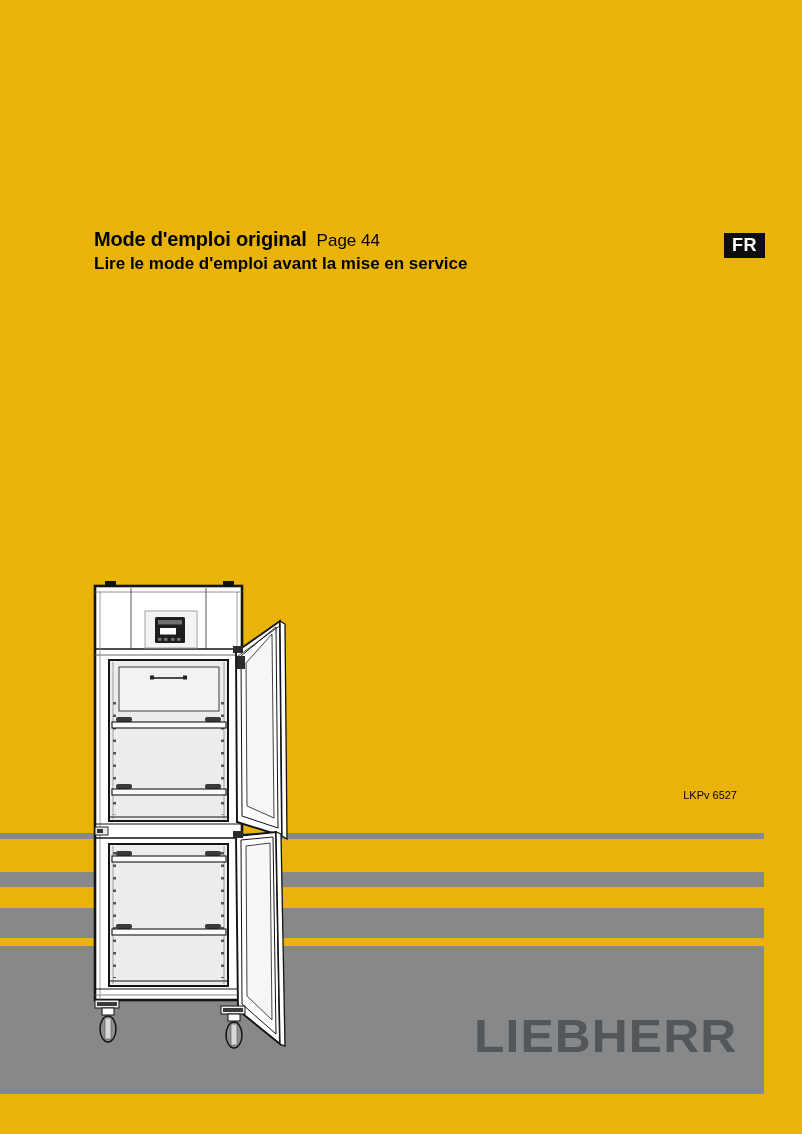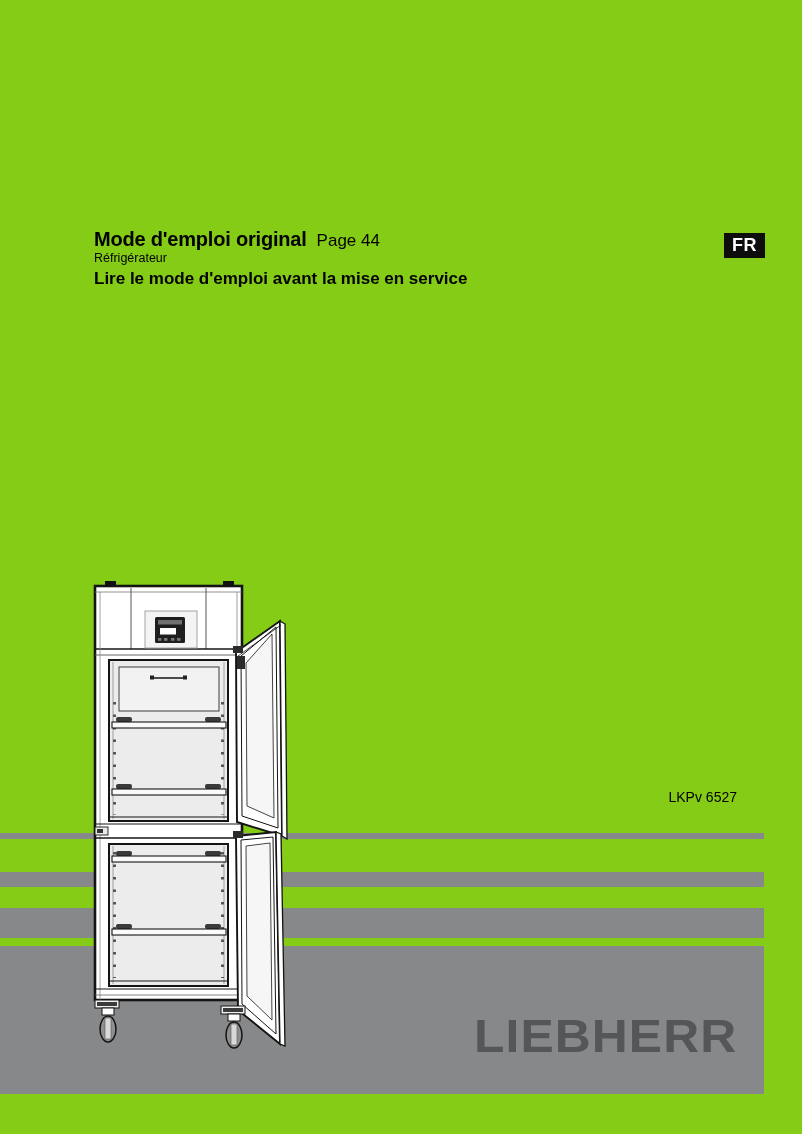--- a/index.html
+++ b/index.html
@@ -1,17 +1,17 @@
 <!DOCTYPE html>
 <html><head>
 <meta charset="utf-8">
 <style>
   html,body{margin:0;padding:0;background:#fff;}
   .page{
-    position:relative;width:802px;height:1134px;background:#84cc16;
+    position:relative;width:802px;height:1134px;background:#eab308;
     font-family:"Liberation Sans",sans-serif;overflow:hidden;
   }
   
   .header{position:absolute;left:94px;top:229px;}
   .title-row{display:flex;align-items:baseline;gap:10px;}
   .title{font-size:20px;font-weight:bold;color:#000;letter-spacing:-0.2px;line-height:1.05;}
   .page-ref{font-size:17px;color:#000;}
   .subtitle{font-size:12.5px;color:#000;margin-top:1px;line-height:1.1;}
   .notice{font-size:17px;font-weight:bold;color:#000;margin-top:4px;line-height:1.1;}
   
@@ -20,40 +20,39 @@
     background:#0d0d0d;color:#ffffff;font-size:18px;font-weight:bold;
     display:flex;align-items:center;justify-content:center;letter-spacing:0.5px;
   }
   
   .stripe{position:absolute;left:0;}
   .stripe-thin{top:833px;width:764px;height:6px;}
   .stripe-mid{top:872px;width:764px;height:15px;}
   .stripe-wide{top:908px;width:764px;height:30px;}
   .stripe-block{top:946px;width:764px;height:148px;}
   
-  .model-no{position:absolute;right:65px;top:789px;font-size:14px;color:#000;}
+  .model-no{position:absolute;right:65px;top:789px;font-size:11px;color:#000;}
   .doc-no{position:absolute;right:36px;top:838px;font-size:27px;font-weight:bold;color:#000;letter-spacing:-0.5px;}
   .brand-logo{
     position:absolute;right:65px;top:1012px;font-size:47px;font-weight:bold;
     letter-spacing:1px;transform:scale(1.06,1);transform-origin:right center;line-height:1;
   }
   
   .fridge-svg{position:absolute;left:0;top:0;width:802px;height:1134px;}
 </style>
 </head>
 <body>
 
 <div class="page">
 
   <div class="header">
     <div class="title-row">
       <span class="title">Mode d'emploi original</span>
       <span class="page-ref">Page 44</span>
     </div>
-    <div class="subtitle">Réfrigérateur</div>
     <div class="notice">Lire le mode d'emploi avant la mise en service</div>
   </div>
 
   <div class="lang-badge" style="background: rgb(13, 13, 13); color: rgb(255, 255, 255);">FR</div>
 
   <div class="stripe stripe-thin" style="background: rgb(134, 136, 138);"></div>
   <div class="stripe stripe-mid" style="background: rgb(134, 136, 138);"></div>
   <div class="stripe stripe-wide" style="background: rgb(134, 136, 138);"></div>
   <div class="stripe stripe-block" style="background: rgb(134, 136, 138);"></div>
 

